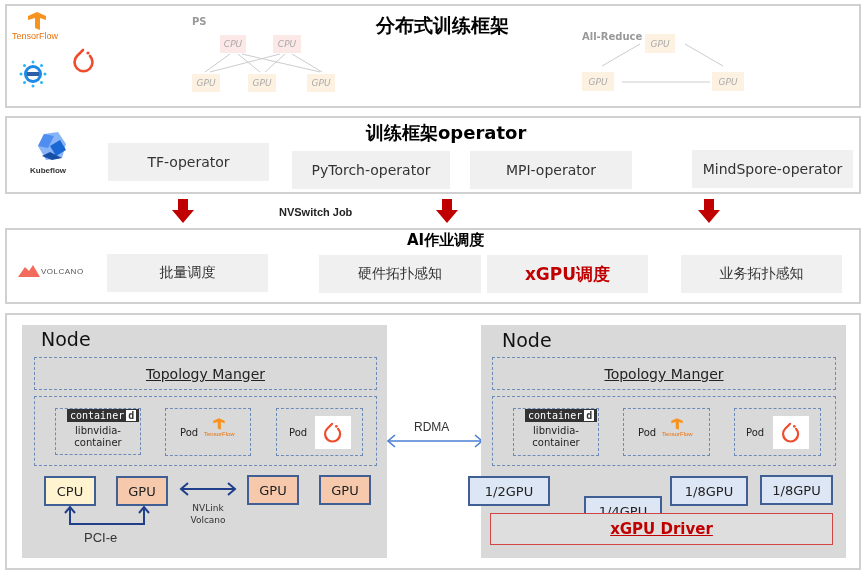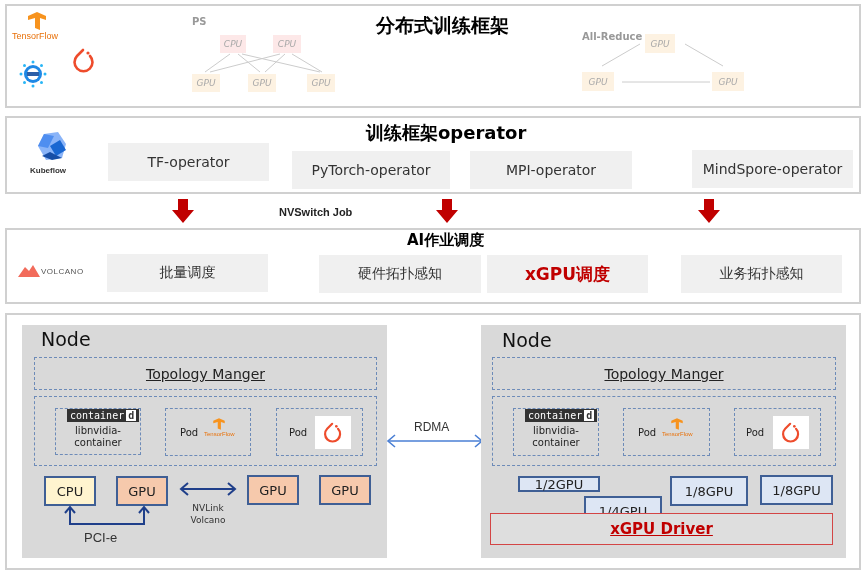--- a/index.html
+++ b/index.html
@@ -211,17 +211,17 @@
 <div class="abs" style="left:662px;top:431px;font-size:6px;color:#e8710a;">TensorFlow</div>
 <div class="dashed" style="left:734px;top:408px;width:87px;height:48px;"></div>
 <div class="pod-label" style="left:746px;top:427px;">Pod</div>
 <div class="white-tile" style="left:773px;top:416px;width:36px;height:33px;">
   <svg width="20" height="22" viewBox="0 0 24 26">
       <path d="M11 2 L5 8 A9 9 0 1 0 18 8" fill="none" stroke="#ee4c2c" stroke-width="2.6" stroke-linecap="round"></path>
       <circle cx="16" cy="5" r="1.6" fill="#ee4c2c"></circle>
     </svg>
 </div>
 
-<div class="chip frac" style="left:518px;top:476px;width:82px;height:16px;">1/2GPU</div>
+<div class="chip frac" style="left:468px;top:476px;width:82px;height:30px;">1/2GPU</div>
 <div class="chip frac" style="left:584px;top:496px;width:78px;height:30px;">1/4GPU</div>
 <div class="chip frac" style="left:670px;top:476px;width:78px;height:30px;">1/8GPU</div>
 <div class="chip frac" style="left:760px;top:475px;width:73px;height:30px;">1/8GPU</div>
 <div class="driver" style="left:490px;top:513px;width:343px;height:32px;text-decoration:underline;">xGPU Driver</div>
 
 </body></html>

